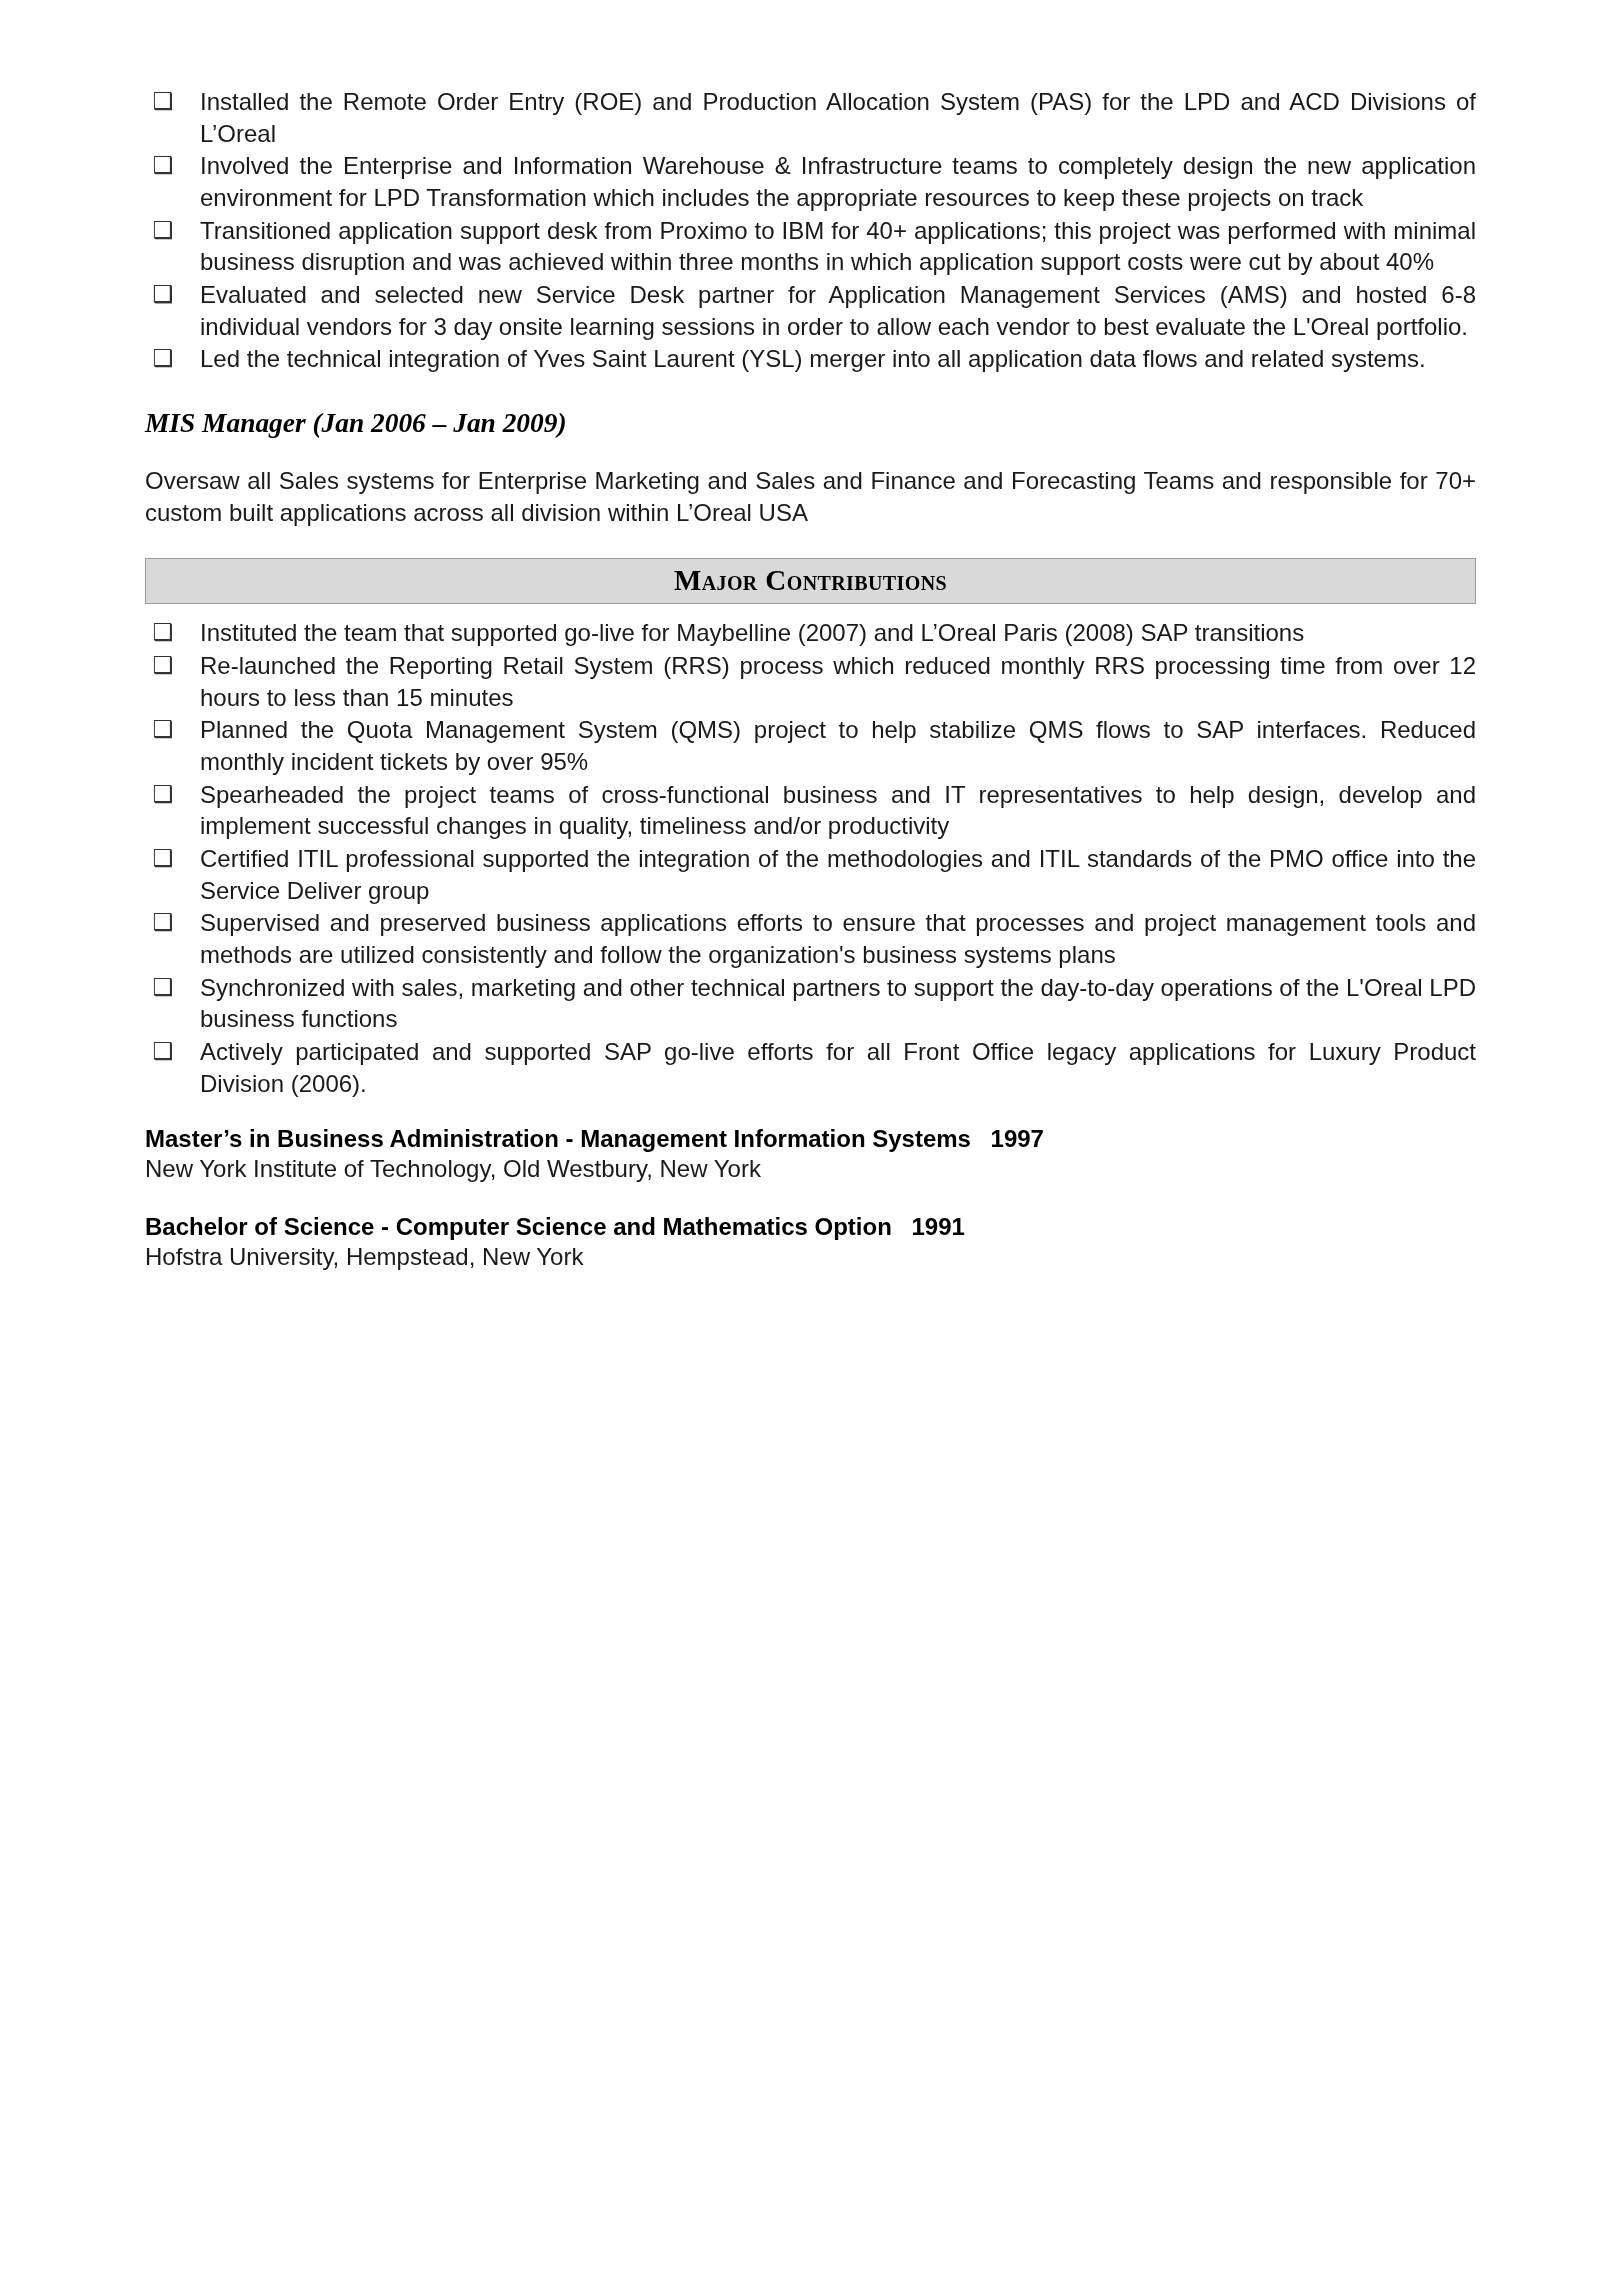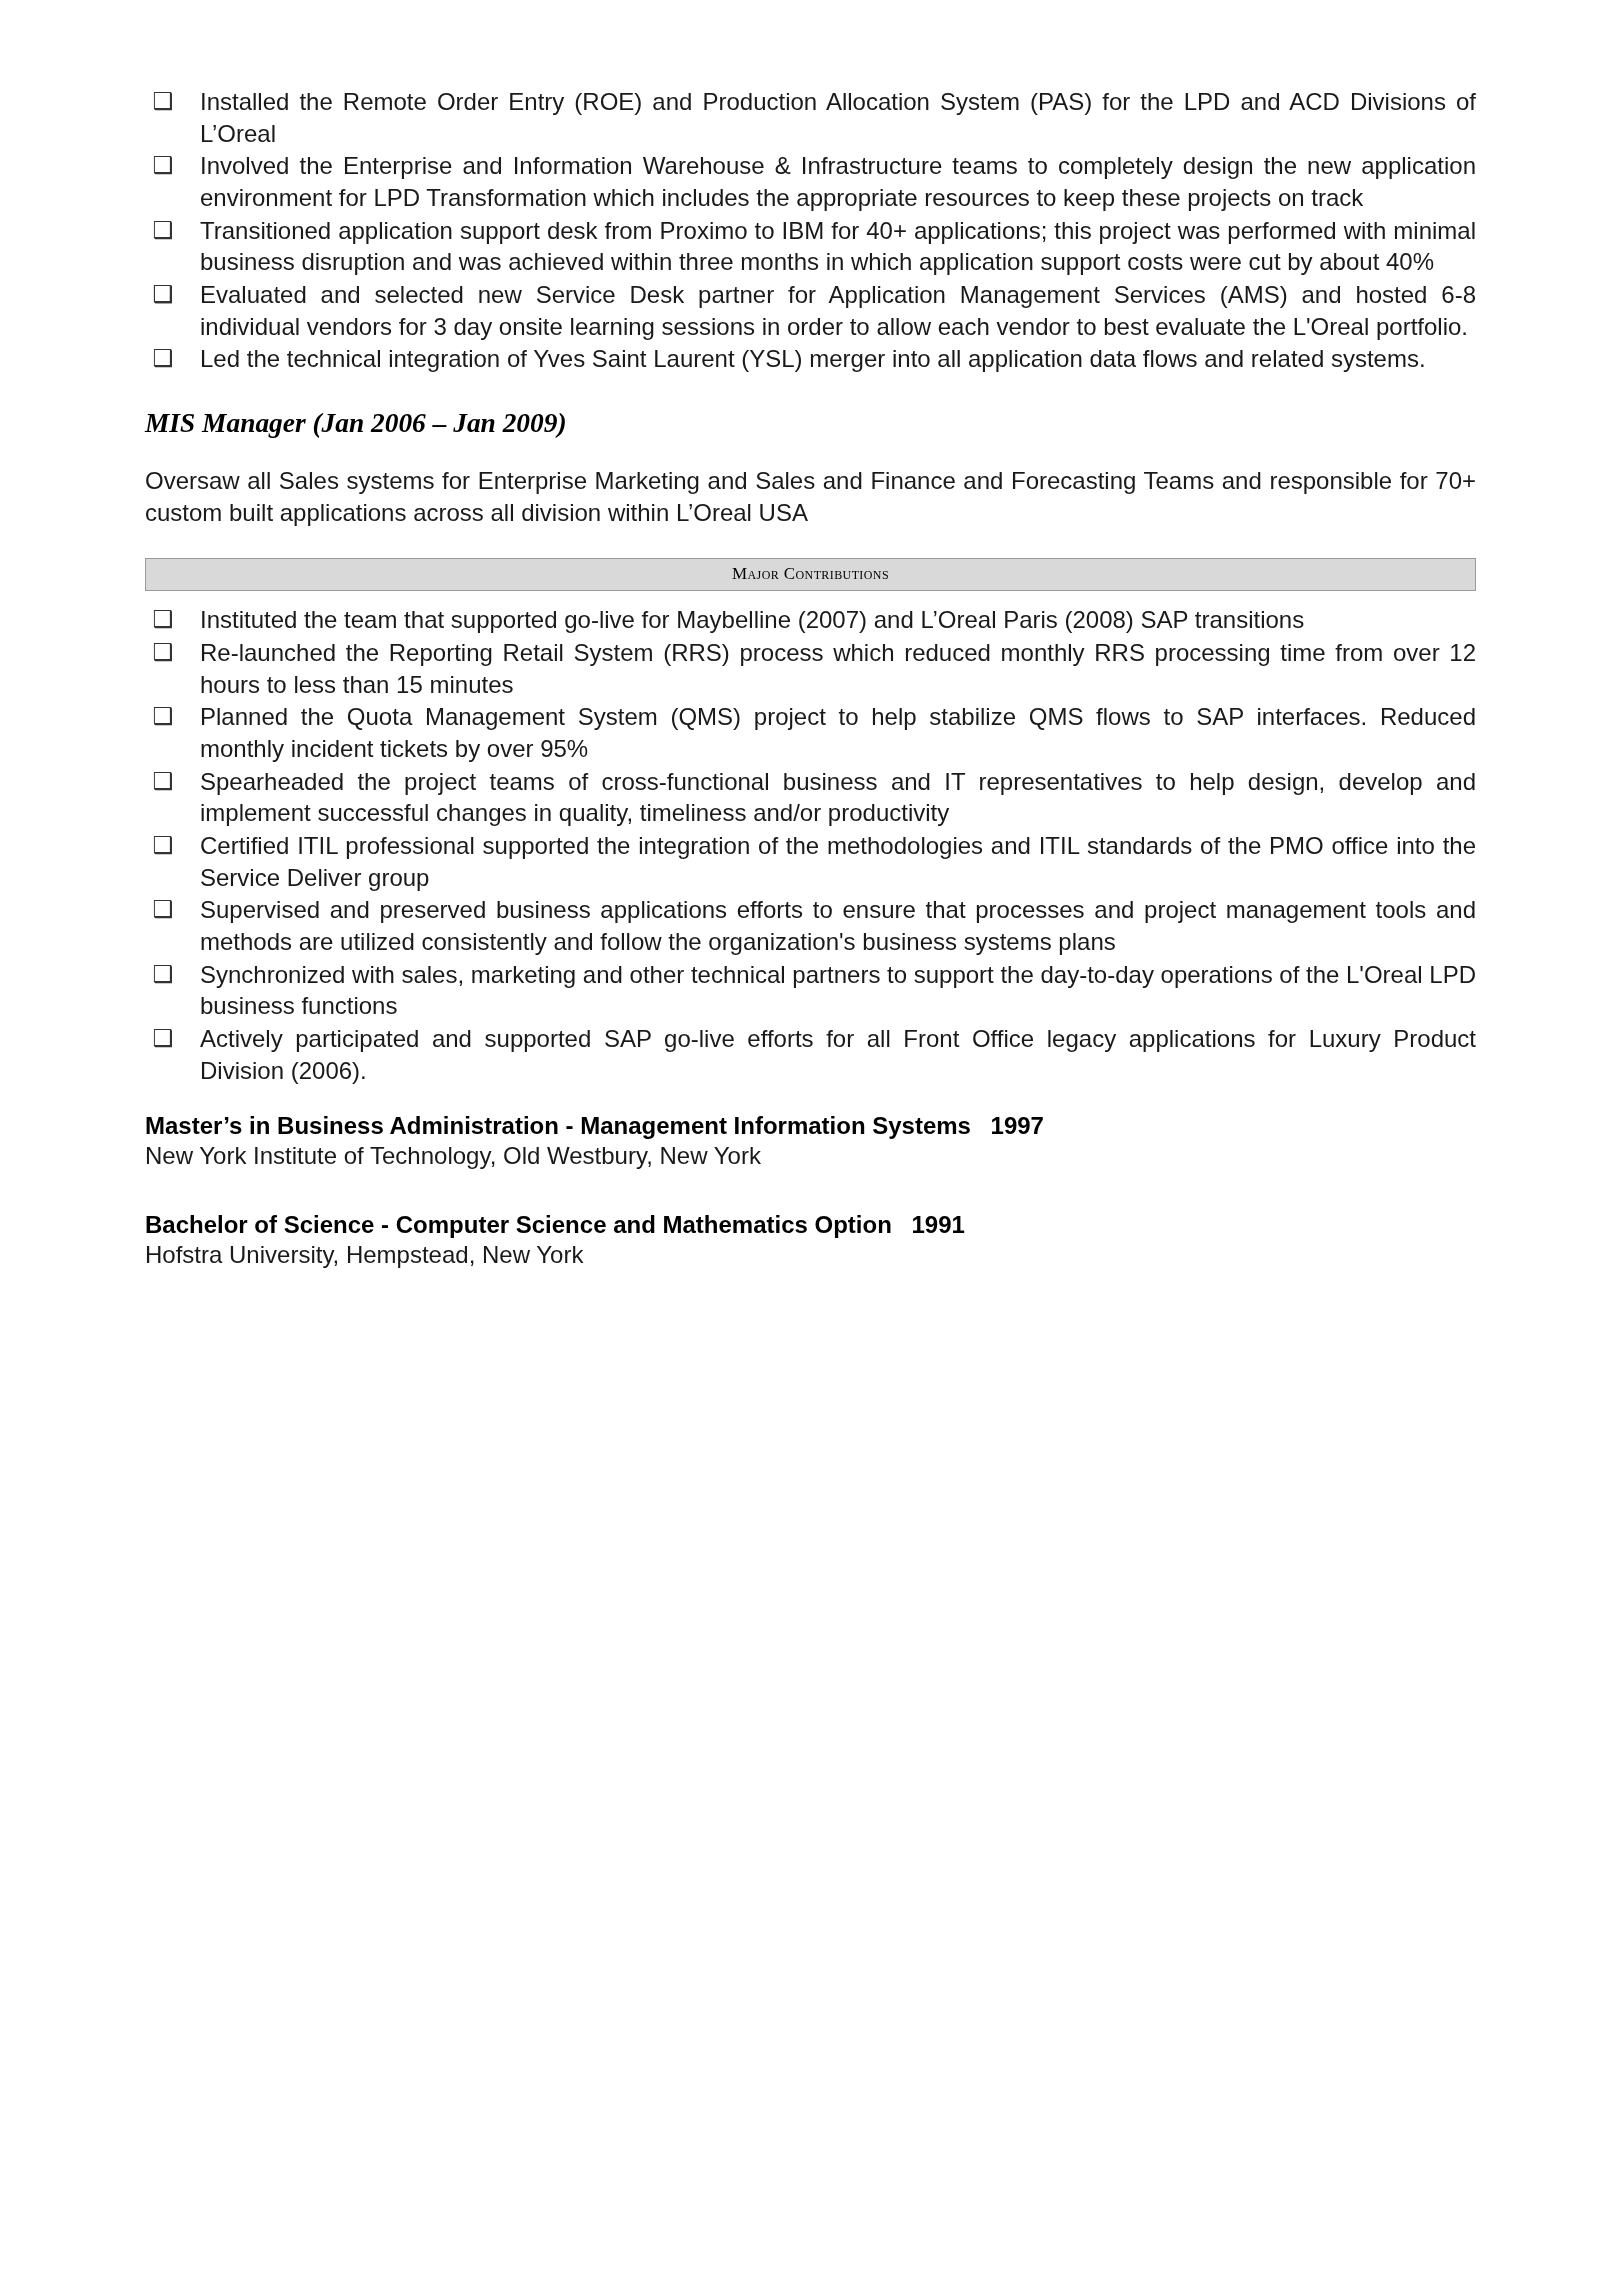--- a/index.html
+++ b/index.html
@@ -59,22 +59,22 @@
   }
   .section-bar {
     background: #d9d9d9;
     border: 1px solid #9a9a9a;
     text-align: center;
     padding: 4.9px 0 5.9px 0;
     margin: 29px 0 13.7px 0;
   }
   .section-bar .section-label {
     font-family: "Liberation Serif", serif;
-    font-weight: normal;
-    font-size: 17px;
+    font-weight: bold;
+    font-size: 29px;
     letter-spacing: 0.4px;
     color: #000;
   }
   
   .smallcaps {
     font-variant: small-caps;
     font-size: 24.5px;
   }
   .edu-block {
     margin-top: 25.5px;
@@ -175,21 +175,21 @@
   <div class="edu-block">
     <div class="edu-row">
       <span class="edu-degree">Master’s in Business Administration - Management Information Systems</span>
       <span class="edu-year">1997</span>
     </div>
     <div class="edu-school">New York Institute of Technology, Old Westbury, New York</div>
   </div>
 
   <div class="spacer-24"></div>
 
-  <div class="edu-block" style="margin-top:18px;">
+  <div class="edu-block" style="margin-top:7px;">
     <div class="edu-row">
       <span class="edu-degree">Bachelor of Science - Computer Science and Mathematics Option</span>
       <span class="edu-year">1991</span>
     </div>
     <div class="edu-school">Hofstra University, Hempstead, New York</div>
   </div>
 
 </div>
 
 

